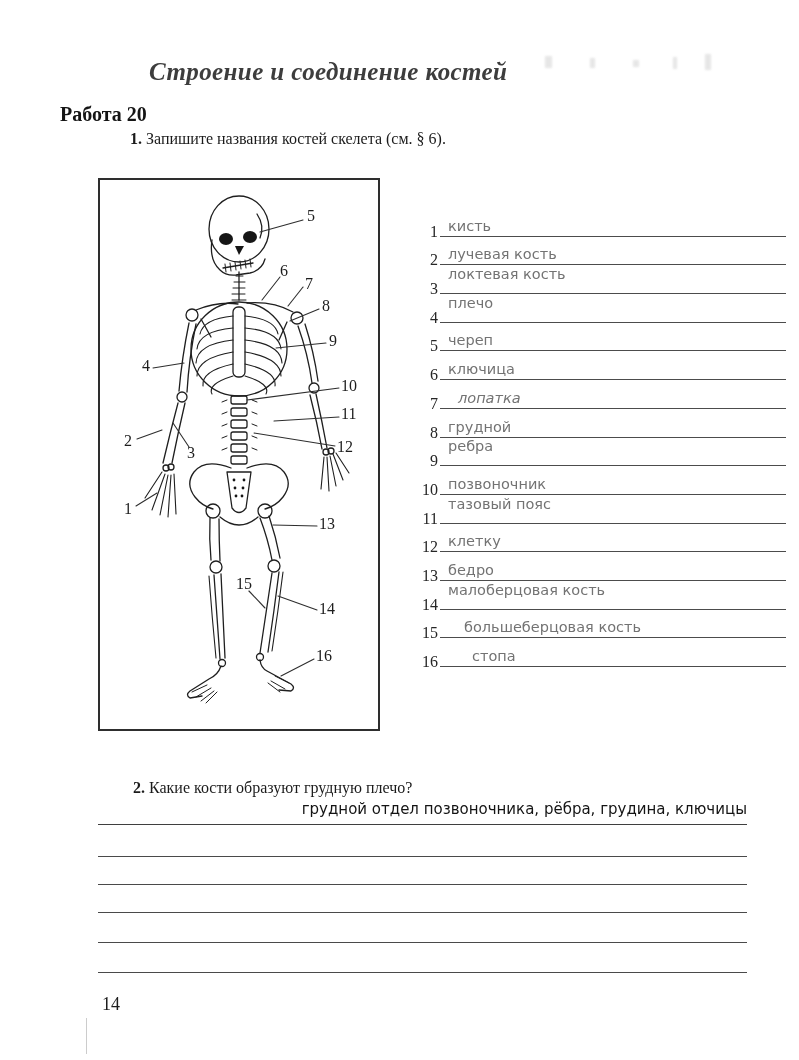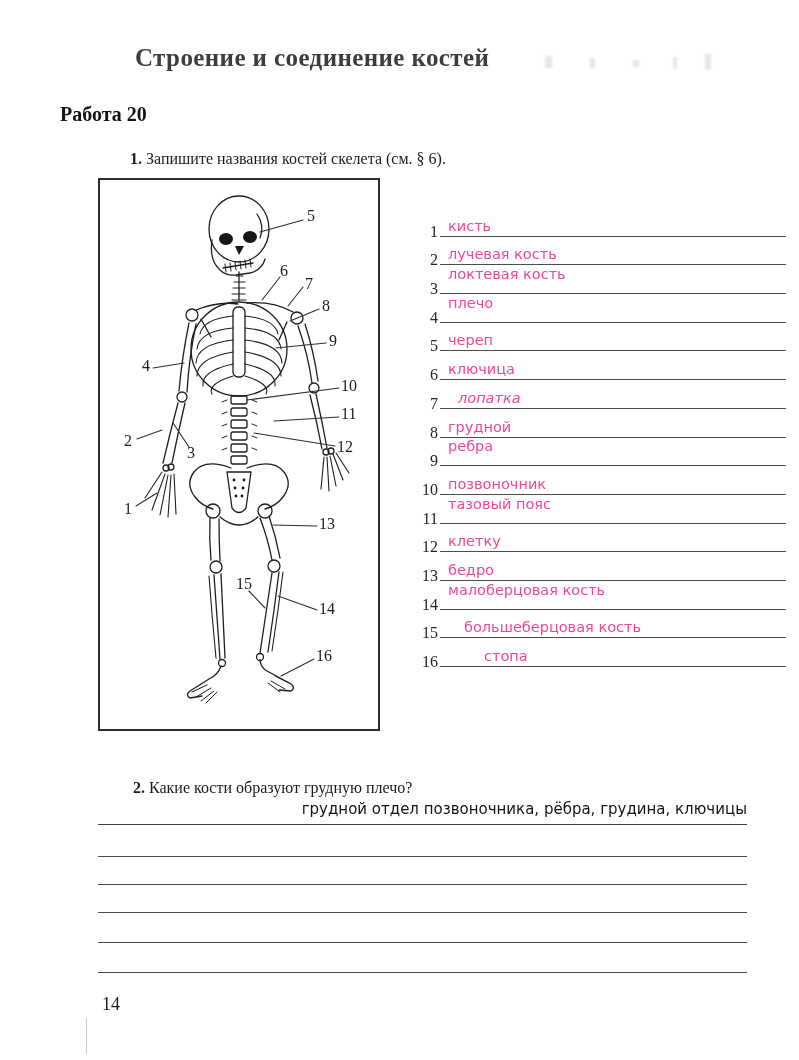--- a/index.html
+++ b/index.html
@@ -6,39 +6,39 @@
   .page{
     position:relative;
     width:799px;height:1060px;
     background:#ffffff;
     font-family:"Liberation Serif", serif;
     color:#1c1c1c;
     overflow:hidden;
   }
   
   .title{
-    position:absolute;left:135px;top:44px;margin:0;
+    position:absolute;left:135px;top:44px;margin:14px;
     font-size:25px;font-weight:700;color:#3d3d3d;
-    letter-spacing:.4px;white-space:nowrap;
+    letter-spacing:.4px;white-space:nowrap;font-style:italic;
   }
   .ghost{position:absolute;top:52px;left:545px;width:200px;height:26px;
     opacity:.35;filter:blur(1px);}
   .ghost i{position:absolute;background:#b9b9b9;display:block;}
   .ghost i:nth-child(1){left:0;top:4px;width:7px;height:12px;}
   .ghost i:nth-child(2){left:45px;top:6px;width:5px;height:10px;}
   .ghost i:nth-child(3){left:88px;top:8px;width:6px;height:7px;}
   .ghost i:nth-child(4){left:128px;top:5px;width:4px;height:12px;}
   .ghost i:nth-child(5){left:160px;top:2px;width:6px;height:16px;}
   .work{
     position:absolute;left:60px;top:103px;margin:0;
     font-size:20px;font-weight:700;color:#141414;white-space:nowrap;
   }
   .task{position:absolute;margin:0;font-size:16px;color:#1b1b1b;white-space:nowrap;}
   .task b{font-weight:700;}
-  .task1{left:130px;top:150px;text-align:right;}
+  .task1{left:130px;top:130px;text-align:right;}
   .task2{left:133px;top:779px;}
 
   
   .figure{
     position:absolute;left:98px;top:178px;width:282px;height:553px;
     border:2px solid #2e2e2e;box-sizing:border-box;background:#fff;
   }
   .figure svg{position:absolute;left:0;top:0;}
   .co{
     position:absolute;font-family:"Liberation Serif", serif;
@@ -59,27 +59,27 @@
   .row .num{
     position:absolute;left:0;bottom:-4px;width:18px;text-align:right;
     font-size:16px;color:#262626;
   }
   .row .rule{
     position:absolute;left:20px;right:2px;bottom:0;height:0;
     border-bottom:1.3px solid #4c4c4c;
   }
   .row .ans{
     position:absolute;left:28px;bottom:3px;white-space:nowrap;
-    font-family:"DejaVu Sans", sans-serif;font-size:14.5px;color:#ec4899;
+    font-family:"DejaVu Sans", sans-serif;font-size:14.5px;color:#737373;
   }
   .row:nth-child(3) .ans,.row:nth-child(4) .ans,.row:nth-child(9) .ans,
   .row:nth-child(11) .ans,.row:nth-child(14) .ans{bottom:12px;}
   .row:nth-child(7) .ans{left:38px;font-style:italic;}
   .row:nth-child(15) .ans{left:44px;}
-  .row:nth-child(16) .ans{left:64px;}
+  .row:nth-child(16) .ans{left:52px;}
 
   
   .t2answer{
     position:absolute;left:98px;top:800px;width:649px;height:25px;
     border-bottom:1.4px solid #3f3f3f;box-sizing:border-box;
     font-family:"DejaVu Sans", sans-serif;font-size:15px;color:#141414;
     padding-left:5px;white-space:nowrap;text-align:right;
   }
   .bline{
     position:absolute;left:98px;width:649px;height:0;

